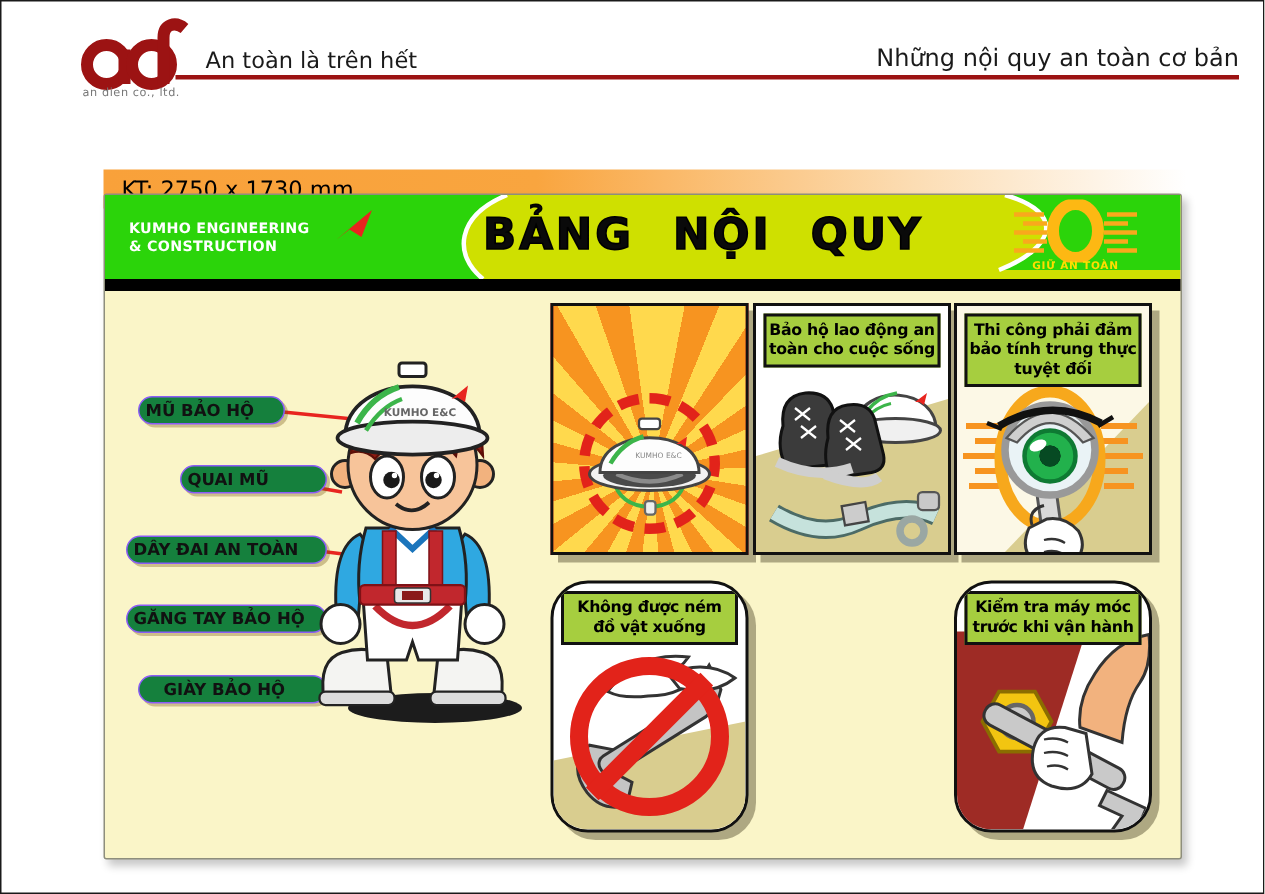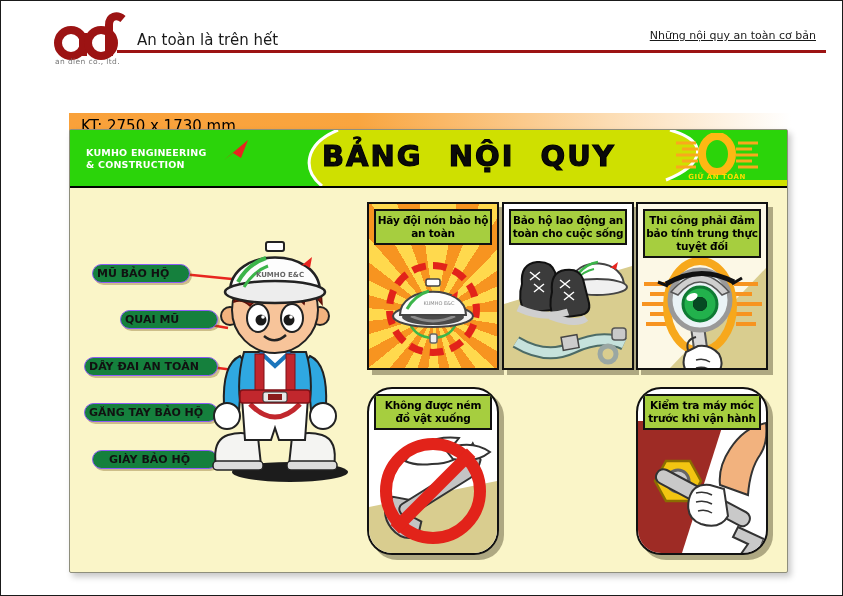--- a/index.html
+++ b/index.html
@@ -5,35 +5,35 @@
   html,body{margin:0;padding:0;background:#fff;}
   .page{
     position:relative;width:843px;height:596px;box-sizing:border-box;
     background:#ffffff;border:1px solid #1a1a1a;overflow:hidden;
     font-family:"DejaVu Sans","Liberation Sans",sans-serif;
   }
   
   .ad-logo{position:absolute;left:52px;top:10px;width:78px;height:56px;}
   .ad-caption{position:absolute;left:54px;top:56px;font-size:7.5px;color:#777;letter-spacing:.4px;white-space:nowrap;}
   .tagline{position:absolute;left:136px;top:30px;font-size:15px;color:#1a1a1a;}
-  .header-right{position:absolute;right:26px;top:28px;font-size:11px;color:#1a1a1a;text-decoration:underline;}
+  .header-right{position:absolute;right:16px;top:28px;font-size:16px;color:#1a1a1a;}
   .header-rule{position:absolute;left:116px;right:16px;top:49px;height:3px;background:#9C1313;}
   
   .size-bar{
     position:absolute;left:68px;top:88px;width:722px;height:26px;
     background:linear-gradient(to right,#F9A13A 0%,#F9A53F 40%,#FCDDB4 75%,#ffffff 100%);
     font-size:15px;color:#000;line-height:26px;padding-left:12px;box-sizing:border-box;margin-top:24px;
   }
   
   .board{
     position:absolute;left:68px;top:128px;width:717px;height:442px;
     background:#FAF5C8;border:1px solid #8e8e7c;box-sizing:content-box;
     box-shadow:3px 4px 6px rgba(0,0,0,.22);border-radius:2px;
   }
-  .board-header{position:absolute;left:0;top:0;width:717px;height:56px;border-bottom:2px solid #000000;}
+  .board-header{position:absolute;left:0;top:0;width:717px;height:56px;border-bottom:8px solid #000000;}
   .board-title{
     position:absolute;left:252px;top:9px;width:232px;text-align:center;
     font-size:29px;font-weight:bold;color:#0a0a0a;letter-spacing:2px;word-spacing:14px;
     -webkit-text-stroke:1.1px #000;white-space:nowrap;
   }
   .kumho-logo{position:absolute;left:16px;top:17px;color:#fff;font-size:9.5px;font-weight:bold;line-height:12px;letter-spacing:.2px;}
   .kumho-arrow{position:absolute;left:152px;top:8px;}
   .o-logo{position:absolute;left:602px;top:3px;}
   .o-caption{position:absolute;left:602px;top:43px;width:90px;text-align:center;font-size:7px;font-weight:bold;color:#FFDE00;letter-spacing:.5px;}
   
@@ -190,21 +190,20 @@
         <rect x="47" y="58" width="7" height="9" rx="2" fill="#eee" stroke="#666" stroke-width="1.5"></rect>
         <ellipse cx="50" cy="40" rx="40" ry="11" fill="#f2f2f2" stroke="#444" stroke-width="2"></ellipse>
         <ellipse cx="50" cy="41" rx="31" ry="8" fill="#4a4a4a"></ellipse>
         <path d="M28,40 q22,10 44,0" stroke="#8b8b8b" stroke-width="3" fill="none"></path>
         <path d="M17,39 C17,8 83,8 83,39 Z" fill="#fdfdfd" stroke="#444" stroke-width="2"></path>
         <rect x="43" y="3" width="14" height="7" rx="2" fill="#fff" stroke="#444" stroke-width="1.5"></rect>
         <path d="M24,33 q8,-14 22,-18" stroke="#3CB54A" stroke-width="3" fill="none"></path>
         <text x="56" y="29" font-size="5" fill="#888" text-anchor="middle">KUMHO E&amp;C</text>
         <path d="M68,20 l7,-5 -1,7 -3,-2 z" fill="#E8251F"></path>
       </svg>
-      <div class="panel-title">Hãy đội nón bảo hộ an toàn</div>
     </div>
 
     <div class="panel p-r1 p-c2">
       <svg class="panel-art" width="128" height="164" viewBox="0 0 128 164">
         <polygon points="0,100 128,62 128,164 0,164" fill="#D9CD8F"></polygon>
         <path d="M66,80 C70,50 122,54 120,84 Z" fill="#ffffff" stroke="#444" stroke-width="2"></path>
         <ellipse cx="93" cy="83" rx="30" ry="8" fill="#f0f0f0" stroke="#444" stroke-width="2"></ellipse>
         <path d="M74,70 q8,-10 20,-12" stroke="#3CB54A" stroke-width="2.5" fill="none"></path>
         <path d="M72,76 q8,-9 18,-11" stroke="#3CB54A" stroke-width="2" fill="none"></path>
         <path d="M106,64 l8,-6 -2,8 -3,-2 z" fill="#E8251F"></path>

